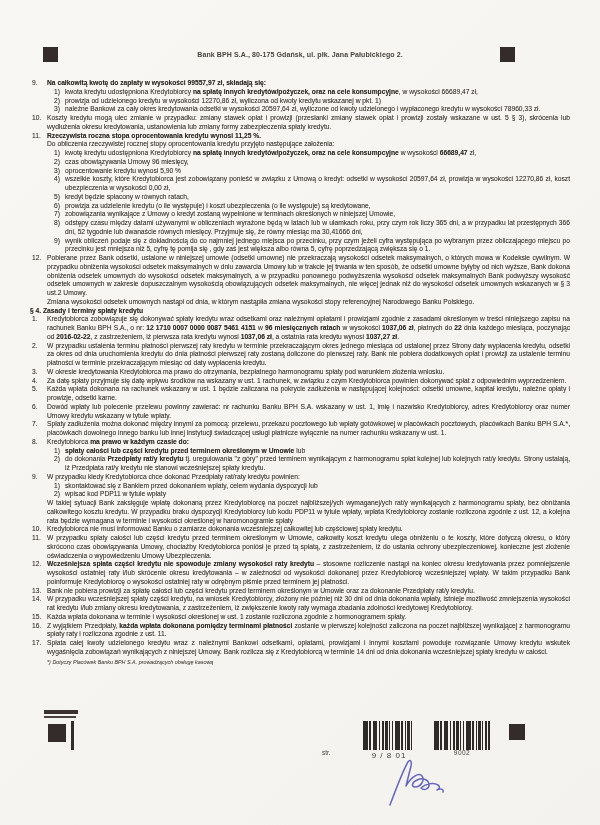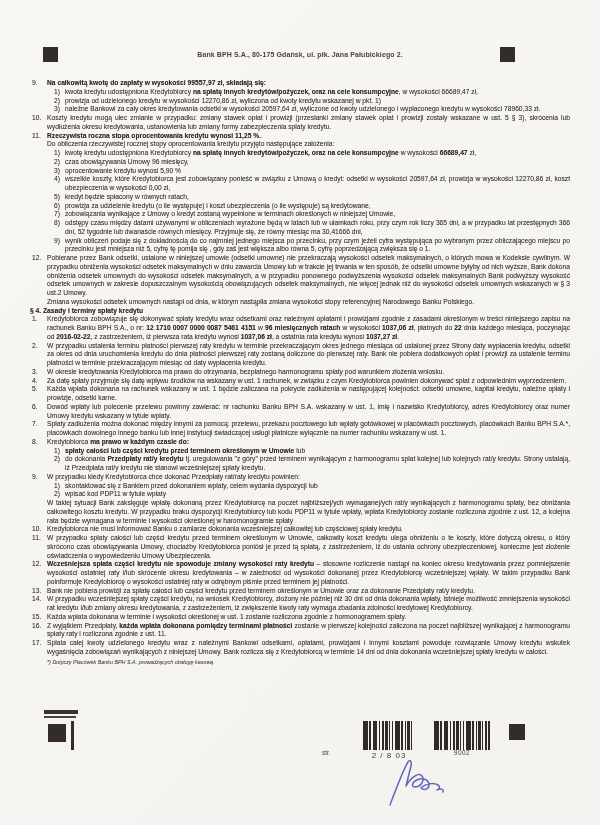--- a/index.html
+++ b/index.html
@@ -107,21 +107,21 @@
     </div>
 
   <div class="f-bar1"></div>
   <div class="f-bar2"></div>
   <div class="f-square-left"></div>
   <div class="f-vbar"></div>
   <div class="f-square-right"></div>
 
   <div class="str-label">str.</div>
   <div class="barcode bc1"></div>
-  <div class="bc1-caption">2 / 8 03</div>
+  <div class="bc1-caption">9 / 8 01</div>
   <div class="barcode bc2"></div>
   <div class="bc2-caption">9002</div>
 
   <svg class="signature" width="64" height="52" viewBox="0 0 64 52">
     <path d="M2 47 C8 31 15 12 20 4 C22 1 24 3 23 8 L18 28 C23 19 31 14 34 18 C37 22 33 29 27 29 C23 29 24 24 29 22 C35 19 41 22 41 27 C41 31 36 33 33 30 C37 26 45 24 50 27 C52 28 52 31 49 32 C52 30 56 31 55 34" fill="none" stroke="#5457b8" stroke-width="1.5" stroke-linecap="round" stroke-linejoin="round" opacity="0.9"></path>
   </svg>
 
 </div>
 
 </body></html>

